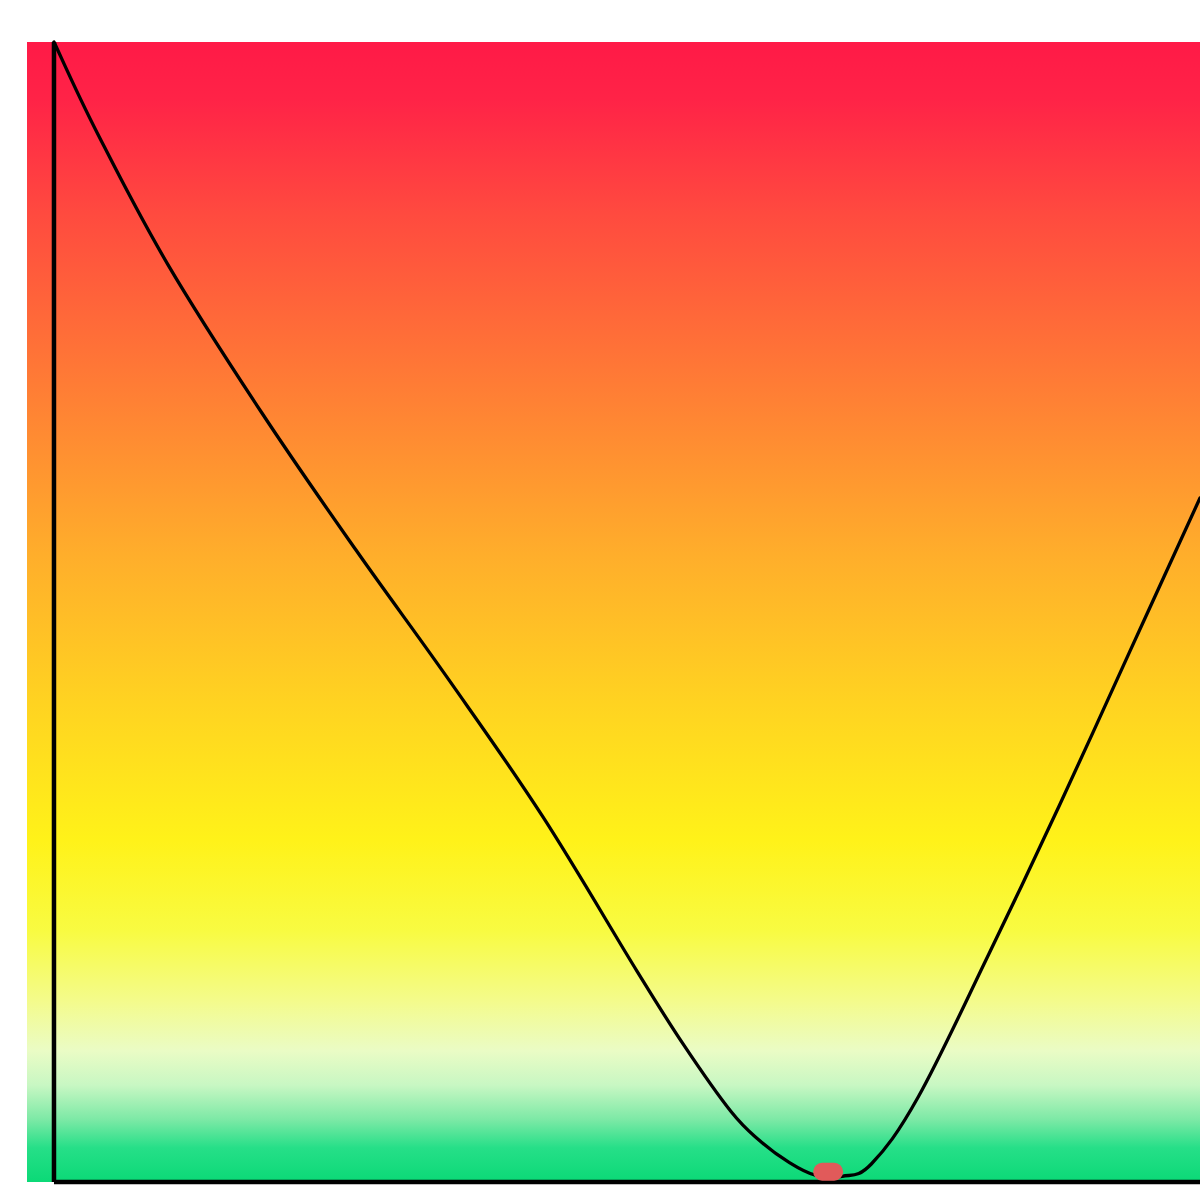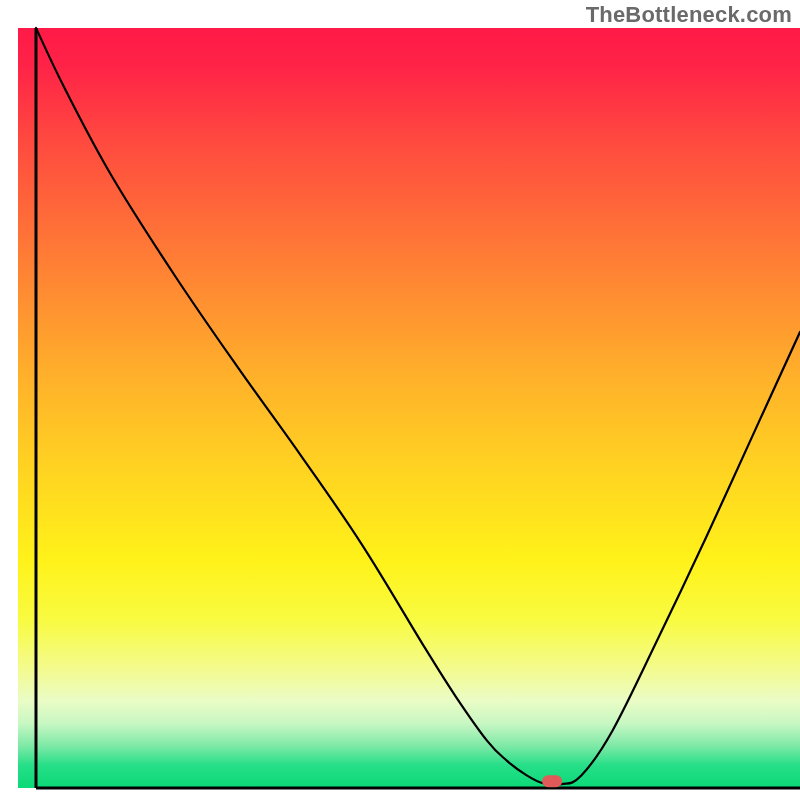--- a/index.html
+++ b/index.html
@@ -28,21 +28,20 @@
   svg {
     position: absolute;
     top: 0;
     left: 0;
   }
 </style>
 </head>
 <body>
 
 <div class="chart-container">
-  <div class="watermark">TheBottleneck.com</div>
   <svg id="chart-svg" width="800" height="800" viewBox="0 0 800 800">
       <defs>
         <linearGradient id="bg-grad" x1="0" y1="0" x2="0" y2="1">
           <stop offset="0%" stop-color="#ff1a47"></stop>
           <stop offset="5%" stop-color="#ff2347"></stop>
           <stop offset="15%" stop-color="#ff4a3f"></stop>
           <stop offset="30%" stop-color="#ff7c35"></stop>
           <stop offset="45%" stop-color="#ffae2b"></stop>
           <stop offset="57.99999999999999%" stop-color="#ffd321"></stop>
           <stop offset="70%" stop-color="#fff219"></stop>

